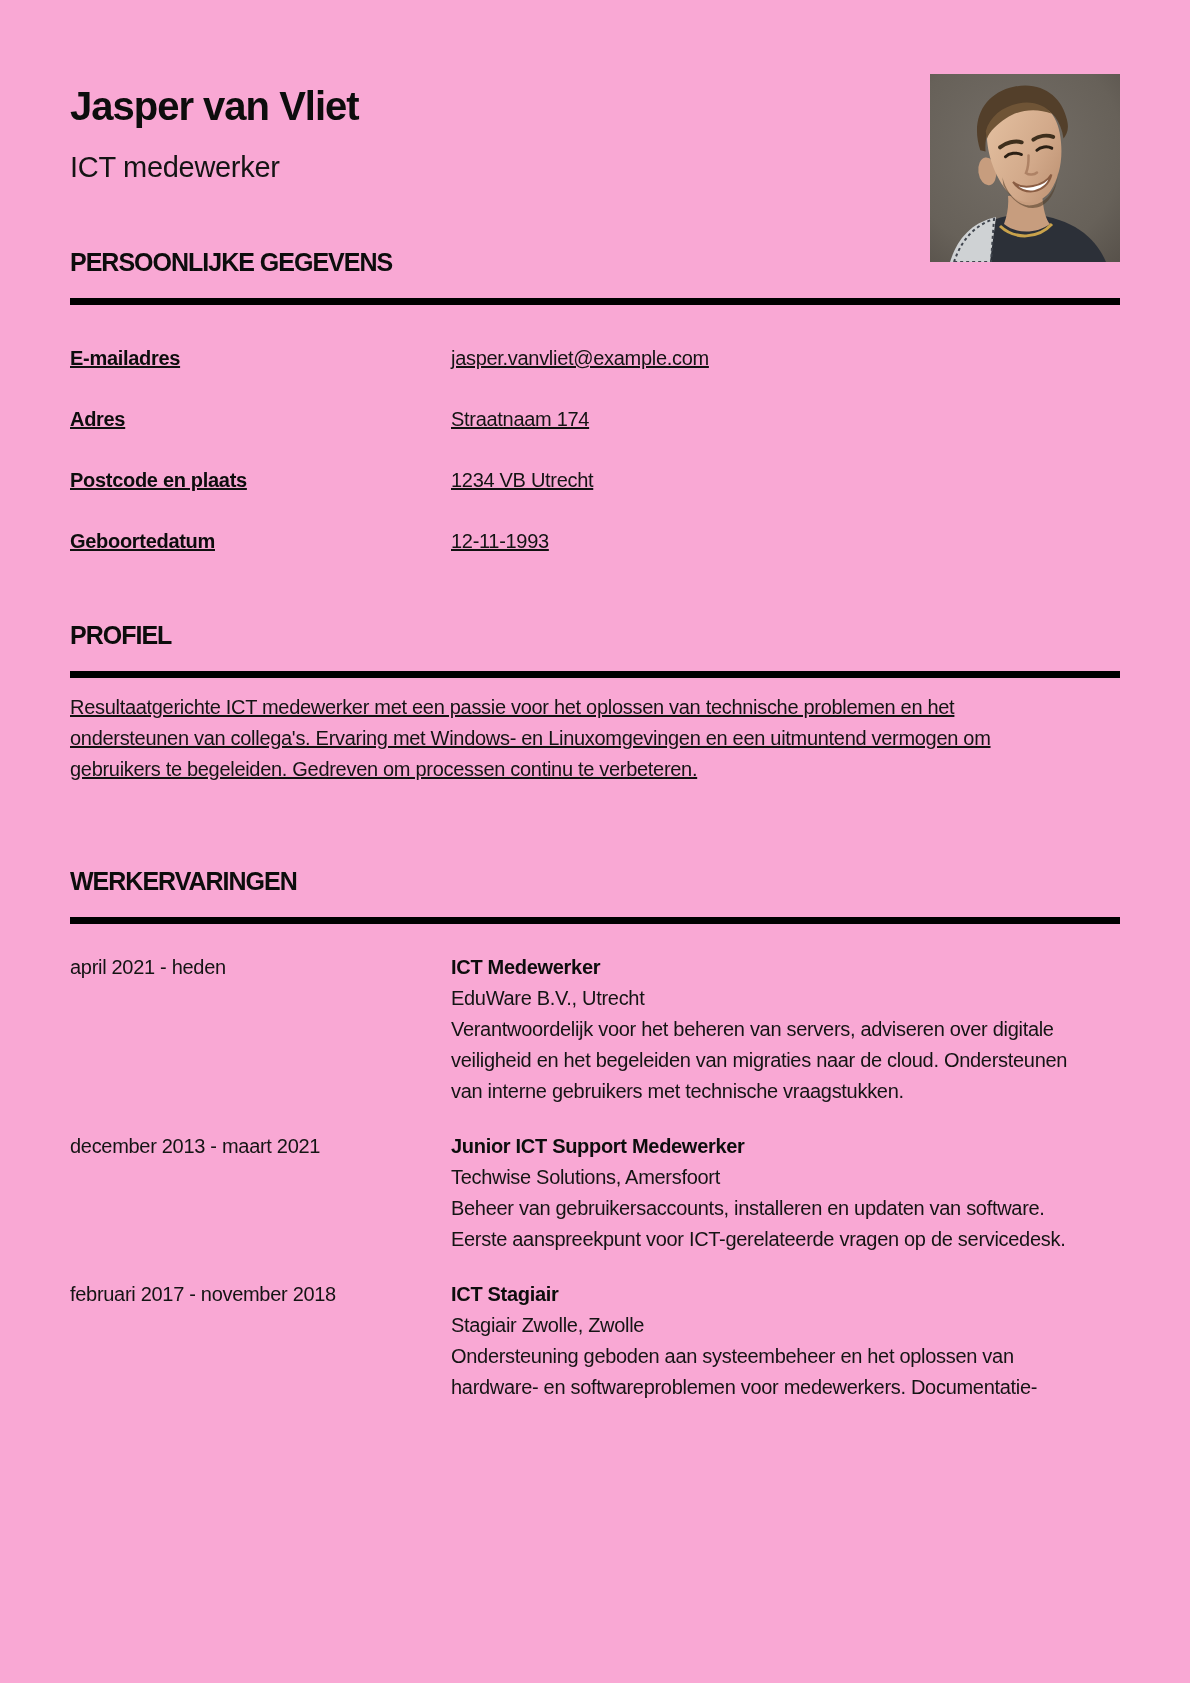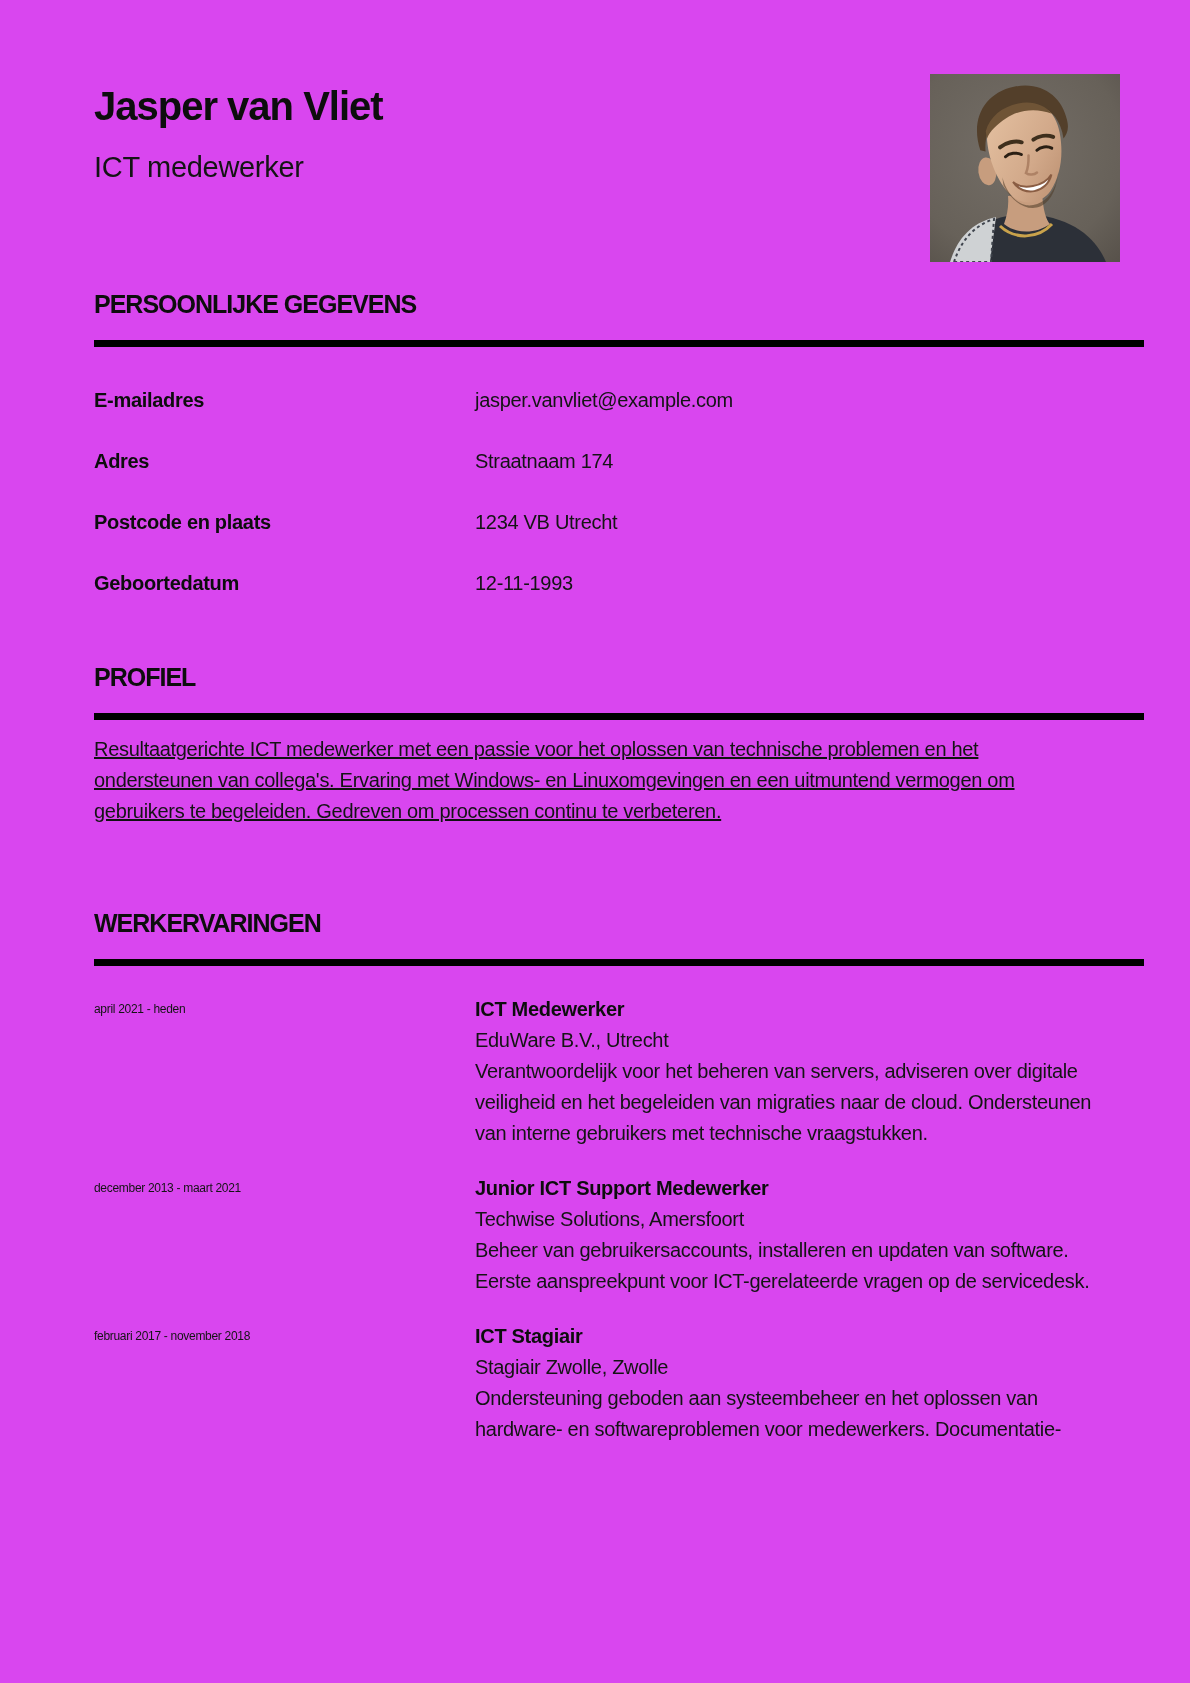--- a/index.html
+++ b/index.html
@@ -1,25 +1,25 @@
 <!DOCTYPE html>
 <html lang="nl"><head>
 <meta charset="utf-8">
 <title>CV</title>
 <style>
   html,body{margin:0;padding:0;background:#ffffff;}
   .page{
     position:relative;
     width:1190px;height:1683px;
-    background:#d946ef;
+    background:#f9a8d4;
     font-family:"Liberation Sans", sans-serif;
     color:#111111;
     overflow:hidden;
     box-sizing:border-box;
-    padding:0 94px;
+    padding:0 70px;
   }
   .content{width:1050px;}
   
   .name{
     margin-top:82px;
     font-size:40px;line-height:48px;font-weight:bold;
     letter-spacing:-1px;color:#0d0d0d;
   }
   .job-title{
     margin-top:20px;
@@ -28,47 +28,47 @@
   }
   .photo{
     position:absolute;left:930px;top:74px;width:190px;height:188px;
     display:block;
   }
   
   .section-heading{
     font-size:25px;line-height:30px;font-weight:bold;
     letter-spacing:-1px;color:#0d0d0d;
   }
-  .heading-personal{margin-top:105px;}
+  .heading-personal{margin-top:63px;}
   .heading-profile{margin-top:67px;}
   .heading-work{margin-top:81px;}
   .rule{
     margin-top:21px;height:7px;background:#000000;width:1050px;
   }
   
   .details{margin-top:41px;}
   .detail-row{
     display:flex;align-items:flex-start;
     height:24px;margin-bottom:37px;
-    font-size:20px;line-height:24px;letter-spacing:-0.3px;
+    font-size:20px;line-height:24px;letter-spacing:-0.3px;text-decoration:underline;
   }
   .detail-label{font-weight:bold;width:381px;flex:0 0 381px;color:#0d0d0d;}
   .detail-value{font-weight:400;color:#141414;white-space:nowrap;}
   
   .profile-text{margin-top:14px;text-decoration:underline;}
   .profile-line{
     font-size:20px;line-height:31px;letter-spacing:-0.3px;
     white-space:nowrap;color:#141414;
   }
   
   .work-entries{margin-top:28px;}
   .work-entry{display:flex;margin-bottom:24px;}
   .work-period{
     flex:0 0 381px;width:381px;
-    font-size:12px;line-height:31px;letter-spacing:-0.3px;color:#141414;
+    font-size:20px;line-height:31px;letter-spacing:-0.3px;color:#141414;
     white-space:nowrap;
   }
   .work-details{flex:1 1 auto;min-width:0;}
   .work-title{
     font-size:20px;line-height:31px;font-weight:bold;
     letter-spacing:-0.3px;color:#0d0d0d;white-space:nowrap;
   }
   .work-company{
     font-size:20px;line-height:31px;letter-spacing:-0.3px;
     color:#141414;white-space:nowrap;

